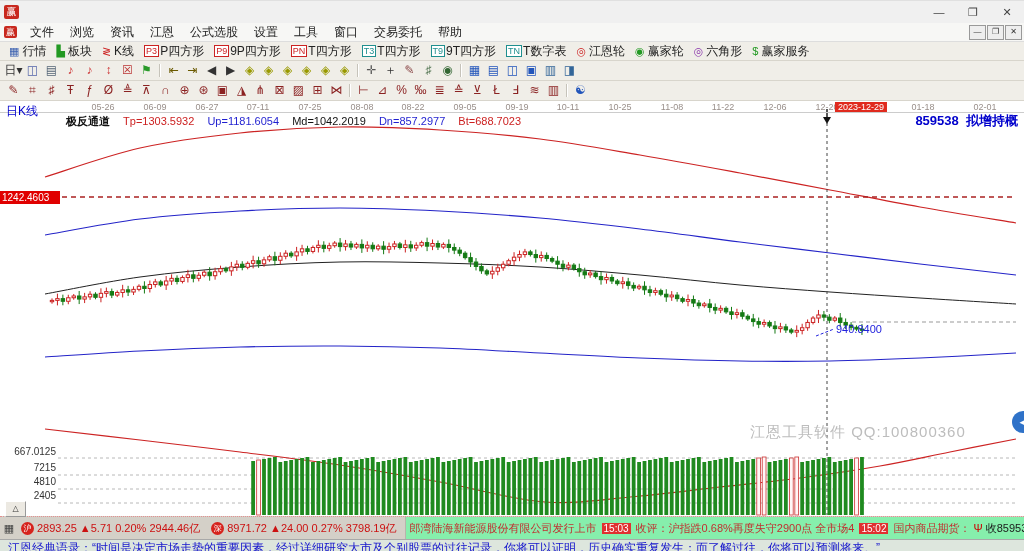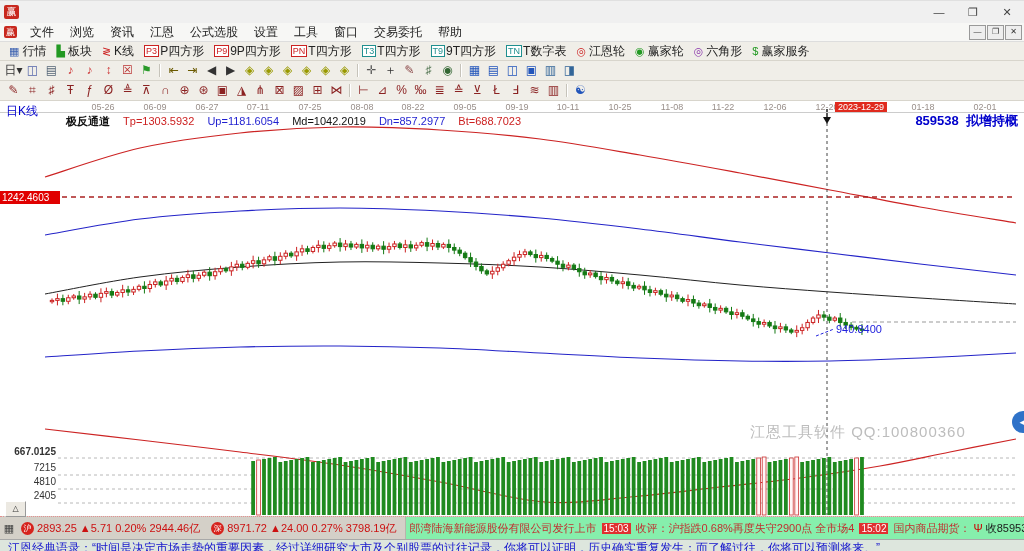--- a/index.html
+++ b/index.html
@@ -677,21 +677,21 @@
       <span class="lg-blk">Md=1042.2019</span>
       <span class="lg-blue">Dn=857.2977</span>
       <span class="lg-red">Bt=688.7023</span>
     </div>
     <div class="codelabel">
       <span>859538</span>&nbsp;&nbsp;<span>拟增持概</span>
     </div>
     <div class="pricebox">1242.4603</div>
     <div class="lastprice">940.8400</div>
     <div class="wm1">江恩工具软件  QQ:100800360</div>
-    <div class="vlab" style="top:345px;font-weight:bold;">667.0125</div>
+    <div class="vlab" style="top:345px;">667.0125</div>
     <div id="volticks">
         <div class="vlab" style="top: 361px;">7215</div>
         <div class="vlab" style="top: 375px;">4810</div>
         <div class="vlab" style="top: 389px;">2405</div>
       </div>
     <div class="collapse">△</div>
     <div class="sidetoggle">◀</div>
   </div>
 
   <div class="status">

